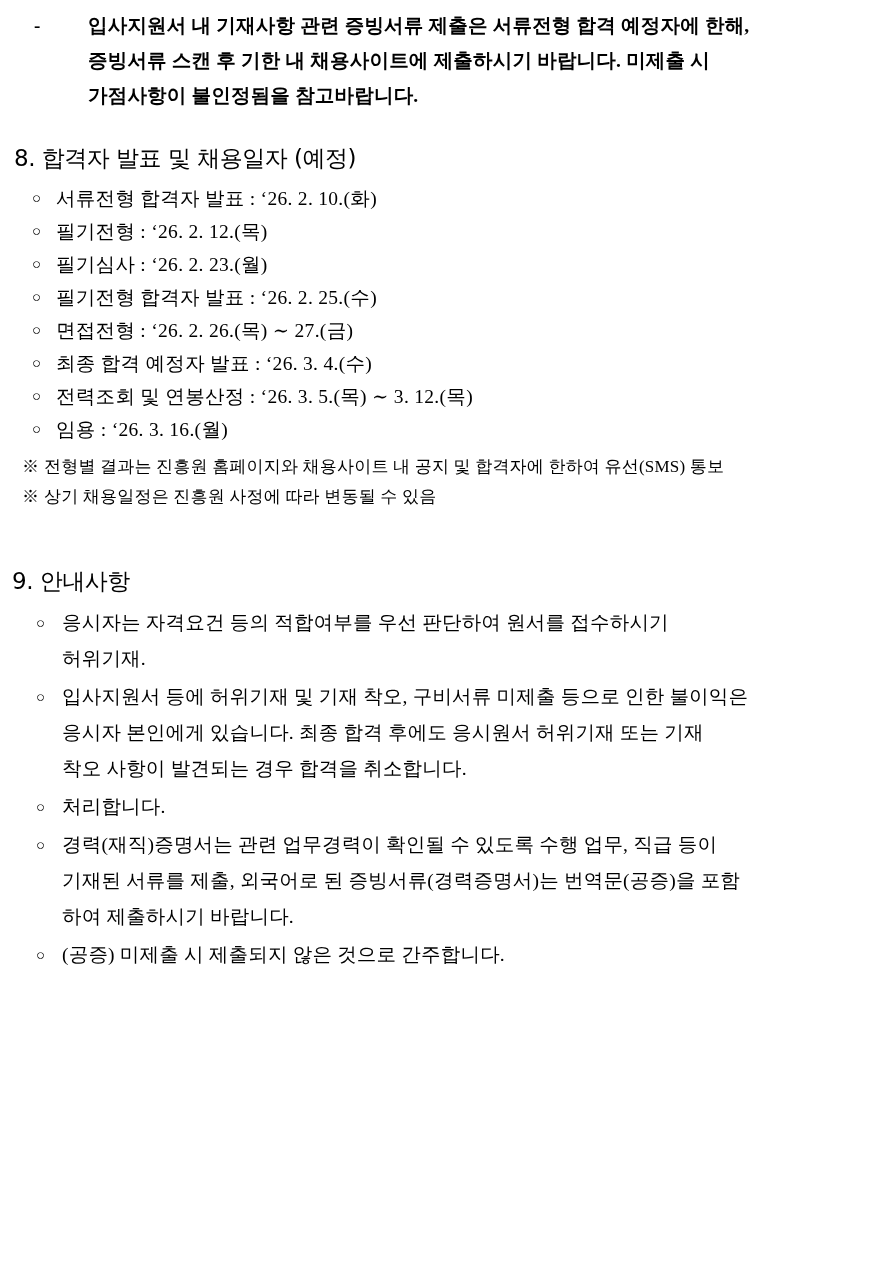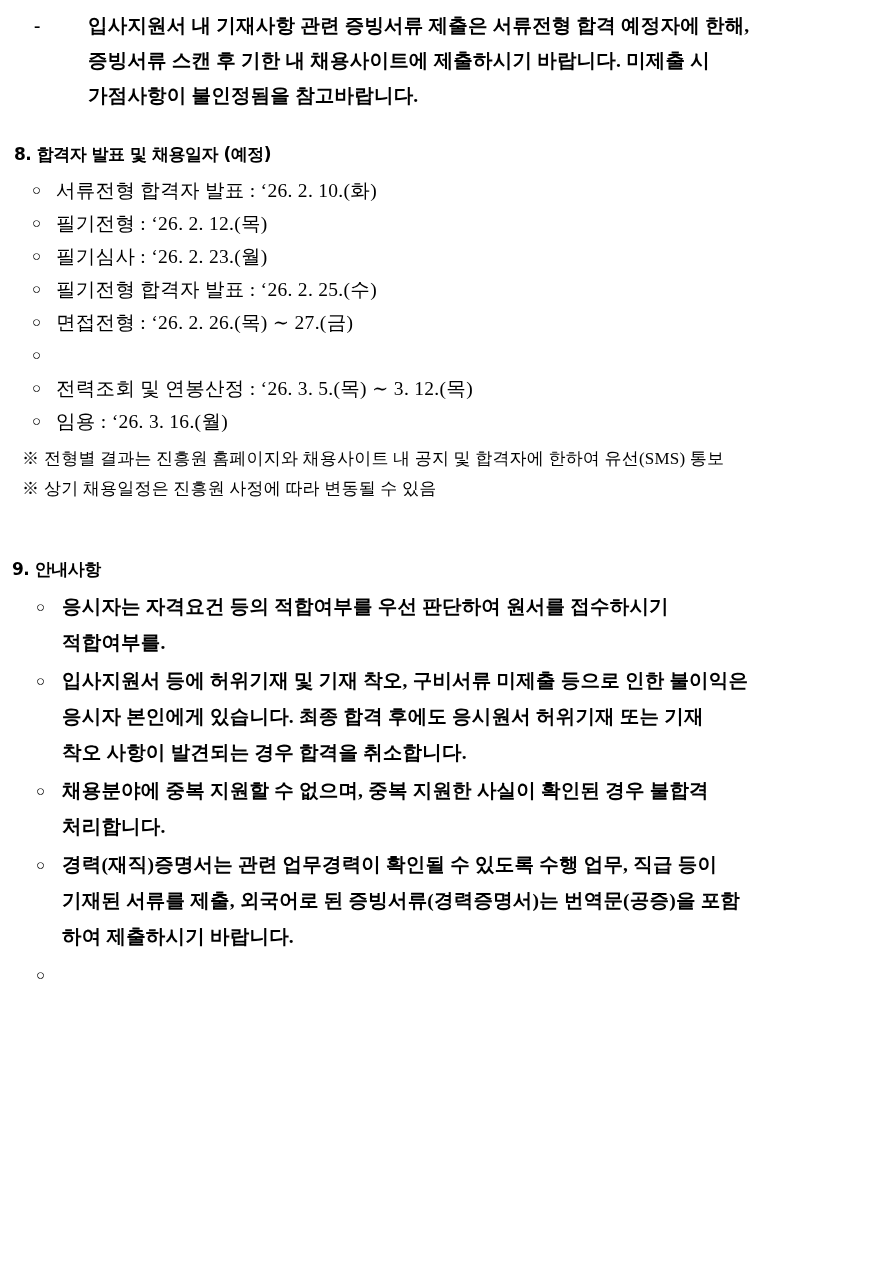--- a/index.html
+++ b/index.html
@@ -52,22 +52,22 @@
     white-space: nowrap;
   }
   .dash-text .l.spread {
     display: flex;
     justify-content: space-between;
   }
 
   
   .section-title {
     font-family: "DejaVu Sans", "Liberation Sans", sans-serif;
-    font-weight: bold;
-    font-size: 17px;
+    font-weight: normal;
+    font-size: 23px;
     letter-spacing: -0.5px;
     margin: 30px 0 8px 14px;
   }
   .section-title.second {
     margin-top: 54px;
     margin-left: 12px;
   }
 
   
   .olist {
@@ -124,21 +124,20 @@
   }
   .olist2 .para {
     font-size: 19.5px;
     line-height: 36px;
     letter-spacing: 0.2px;
     flex: 1 1 auto;
   }
   .olist2 .para .l {
     display: block;
     white-space: nowrap;
-    font-weight: bold;
   }
   .olist2 .para .l.spread {
     display: flex;
     justify-content: space-between;
   }
 </style>
 </head>
 <body>
 
 <div class="page">
@@ -172,20 +171,21 @@
     <li>
       <span class="bullet">○</span>
       <span class="item-text">필기전형 합격자 발표 : ‘26. 2. 25.(수)</span>
     </li>
     <li>
       <span class="bullet">○</span>
       <span class="item-text">면접전형 : ‘26. 2. 26.(목) ∼ 27.(금)</span>
     </li>
     <li>
       <span class="bullet">○</span>
+      <span class="item-text">최종 합격 예정자 발표 : ‘26. 3. 4.(수)</span>
     </li>
     <li>
       <span class="bullet">○</span>
       <span class="item-text">전력조회 및 연봉산정 : ‘26. 3. 5.(목) ∼ 3. 12.(목)</span>
     </li>
     <li>
       <span class="bullet">○</span>
       <span class="item-text">임용 : ‘26. 3. 16.(월)</span>
     </li>
   </ul>
@@ -201,46 +201,46 @@
     </div>
   </div>
 
   <h2 class="section-title second">9. 안내사항</h2>
 
   <ul class="olist2">
     <li>
       <span class="bullet">○</span>
       <span class="para">
         <span class="l spread">응시자는 자격요건 등의 적합여부를 우선 판단하여 원서를 접수하시기</span>
-        <span class="l">적합여부를.</span>
+        <span class="l">허위기재.</span>
       </span>
     </li>
     <li>
       <span class="bullet">○</span>
       <span class="para">
         <span class="l spread">입사지원서 등에 허위기재 및 기재 착오, 구비서류 미제출 등으로 인한 불이익은</span>
         <span class="l spread">응시자 본인에게 있습니다. 최종 합격 후에도 응시원서 허위기재 또는 기재</span>
         <span class="l">착오 사항이 발견되는 경우 합격을 취소합니다.</span>
       </span>
     </li>
     <li>
       <span class="bullet">○</span>
       <span class="para">
-        <span class="l spread">채용분야에 중복 지원할 수 없으며, 중복 지원한 사실이 확인된 경우 불합격</span>
         <span class="l">처리합니다.</span>
       </span>
     </li>
     <li>
       <span class="bullet">○</span>
       <span class="para">
         <span class="l spread">경력(재직)증명서는 관련 업무경력이 확인될 수 있도록 수행 업무, 직급 등이</span>
         <span class="l spread">기재된 서류를 제출, 외국어로 된 증빙서류(경력증명서)는 번역문(공증)을 포함</span>
         <span class="l">하여 제출하시기 바랍니다.</span>
       </span>
     </li>
     <li>
       <span class="bullet">○</span>
       <span class="para">
+        <span class="l">(공증) 미제출 시 제출되지 않은 것으로 간주합니다.</span>
       </span>
     </li>
   </ul>
 
 </div>
 
 </body></html>

